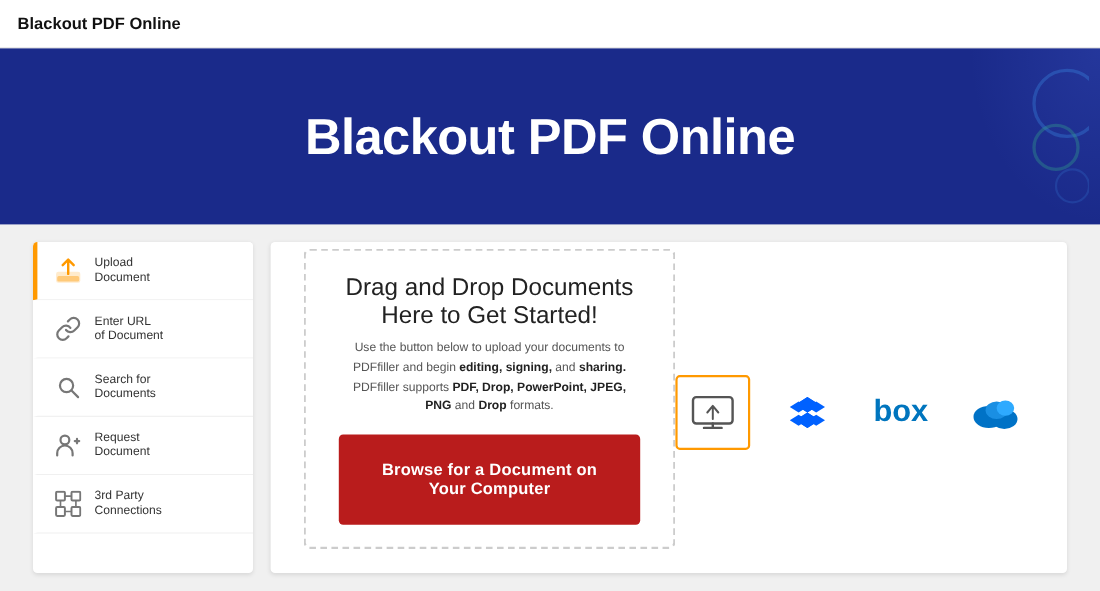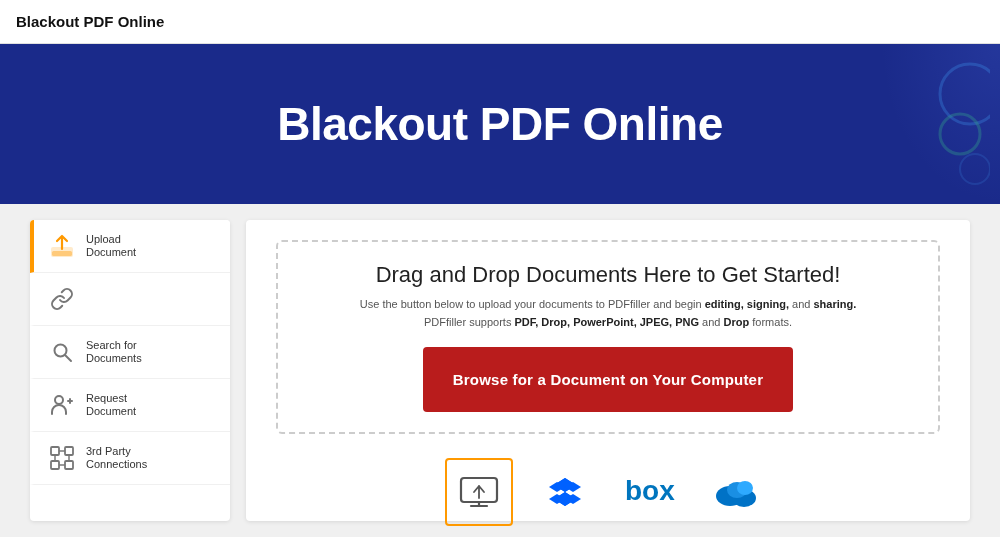--- a/index.html
+++ b/index.html
@@ -94,21 +94,20 @@
       line-height: 1.2;
     }
 
     
     .upload-area {
       flex: 1;
       background: #fff;
       border-radius: 4px;
       box-shadow: 0 1px 4px rgba(0,0,0,0.1);
       display: flex;
-      flex-direction: column;
       align-items: center;
       justify-content: flex-start;
       padding: 20px 30px 16px;
       position: relative;
     }
     .drop-zone {
       border: 2px dashed #ccc;
       border-radius: 6px;
       width: 100%;
       padding: 20px 30px;
@@ -211,20 +210,21 @@
       <span class="sidebar-item-label">Upload<br>Document</span>
     </div>
 
     <div class="sidebar-item">
       <div class="sidebar-item-icon">
         <svg width="24" height="24" viewBox="0 0 24 24" fill="none">
           <path d="M10 13a5 5 0 0 0 7.54.54l3-3a5 5 0 0 0-7.07-7.07l-1.72 1.71" stroke="#777" stroke-width="2" stroke-linecap="round" fill="none"></path>
           <path d="M14 11a5 5 0 0 0-7.54-.54l-3 3a5 5 0 0 0 7.07 7.07l1.71-1.71" stroke="#777" stroke-width="2" stroke-linecap="round" fill="none"></path>
         </svg>
       </div>
+      <span class="sidebar-item-label">Enter URL<br>of Document</span>
     </div>
 
     <div class="sidebar-item">
       <div class="sidebar-item-icon">
         <svg width="24" height="24" viewBox="0 0 24 24" fill="none">
           <circle cx="10.5" cy="10.5" r="6" stroke="#777" stroke-width="2" fill="none"></circle>
           <line x1="15" y1="15" x2="21" y2="21" stroke="#777" stroke-width="2" stroke-linecap="round"></line>
         </svg>
       </div>
       <span class="sidebar-item-label">Search for<br>Documents</span>

